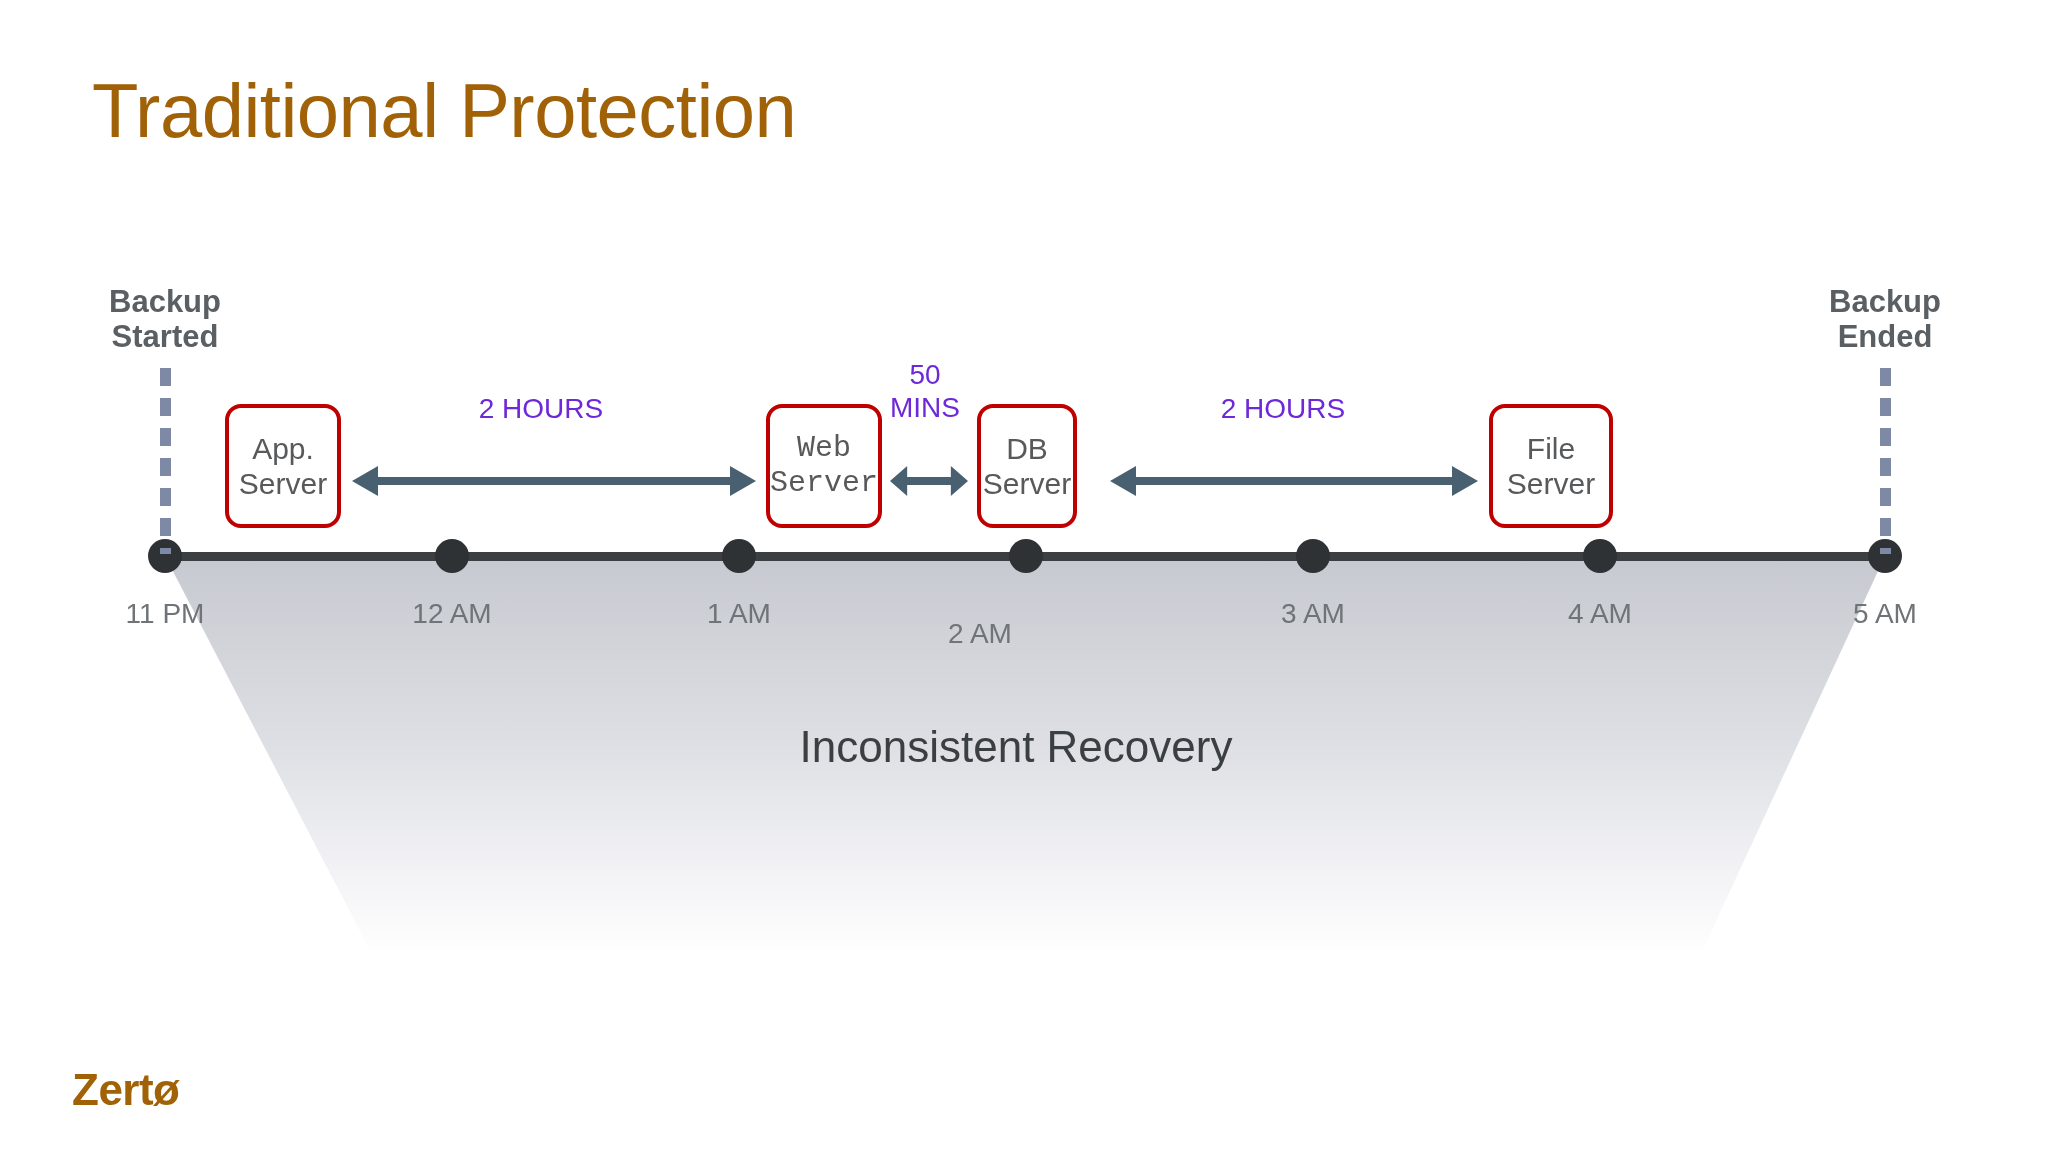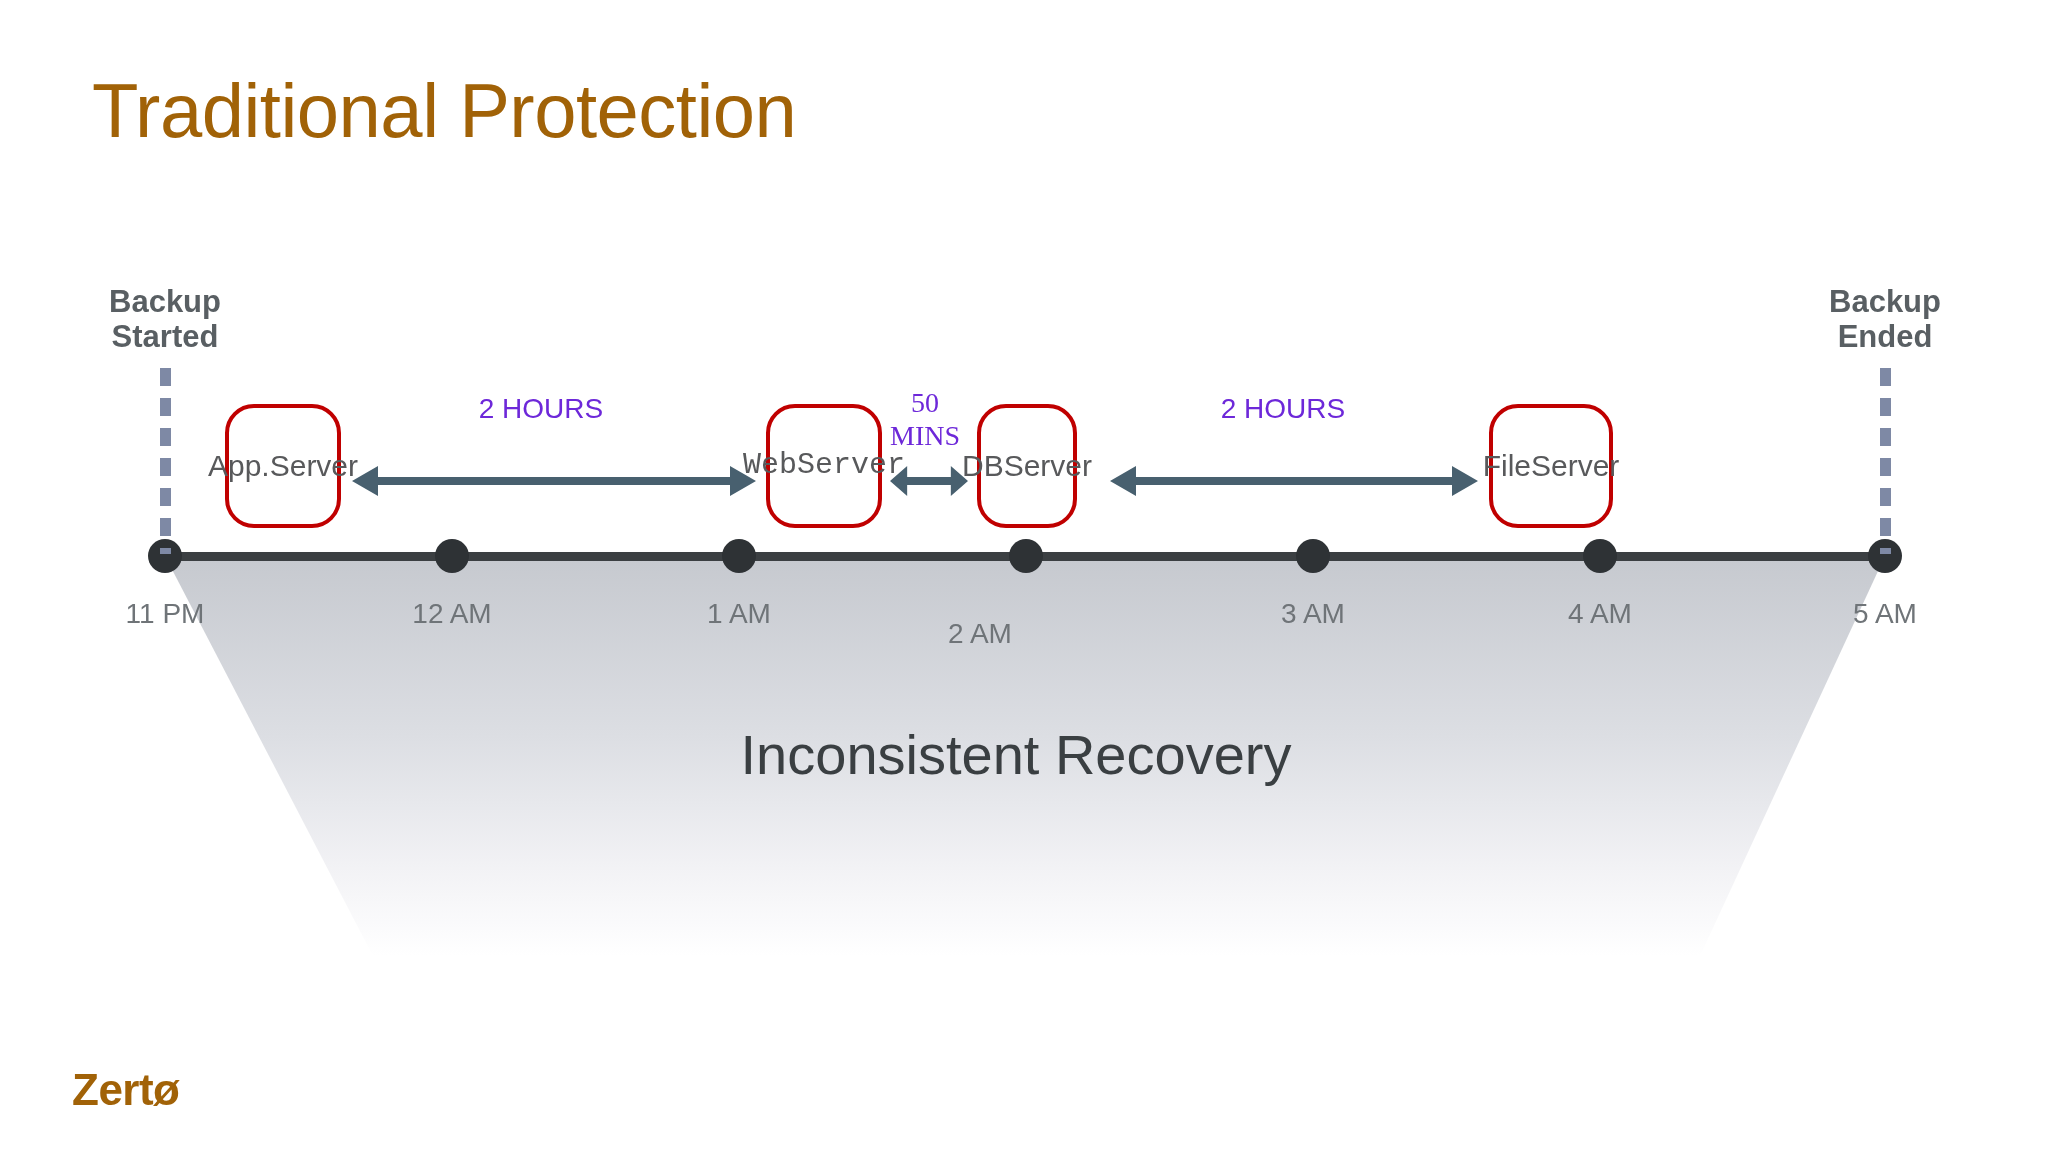--- a/index.html
+++ b/index.html
@@ -18,21 +18,21 @@
   }
 
   
   #recovery-zone {
     position:absolute; left:0; top:556px; width:2048px; height:400px;
   }
   #recovery-zone svg { display:block; width:100%; height:100%; }
 
   #recovery-label {
     position:absolute; left:0; right:0; top:722px;
-    text-align:center; font-size:56px; font-weight:300;
+    text-align:center; font-size:44px; font-weight:300;
     color:#3a3f42; letter-spacing:0px;
   }
   
   #recovery-label-inner { display:inline-block; transform:translateX(-8px); }
 
   
   #timeline-axis {
     position:absolute; left:165px; top:552px; width:1720px; height:9px;
     background:#3b3f42;
   }
@@ -55,23 +55,23 @@
   }
   .backup-marker-label {
     position:absolute; top:285px; transform:translateX(-50%);
     font-size:31px; font-weight:bold; color:#595f63;
     text-align:center; line-height:1.12; white-space:nowrap;
   }
 
   
   .server-box {
     position:absolute; top:404px; height:124px;
-    border:4px solid #c00000; border-radius:29px;
+    border:4px solid #c00000; border-radius:16px;
     background:#ffffff;
-    display:flex; flex-direction:row;
+    display:flex; flex-direction:column;
     align-items:center; justify-content:center;
     font-size:30px; color:#58595b; line-height:1.18;
     text-align:center;
   }
 
   
   .gap-arrow { position:absolute; top:466px; height:30px; }
   .gap-arrow svg { display:block; width:100%; height:100%; }
   .gap-label {
     position:absolute; transform:translateX(-50%);
@@ -167,21 +167,21 @@
       </svg>
     </div>
     <div class="gap-label" style="left: 541px; top: 392px;">
       <div>2 HOURS</div>
     </div>
     <div class="gap-arrow" style="left: 890px; width: 78px;">
       <svg viewBox="0 0 78 30" preserveAspectRatio="none">
         <polygon points="0,15 17.16,0 17.16,11 60.84,11 60.84,0 78,15 60.84,30 60.84,19 17.16,19 17.16,30" fill="#48606f"></polygon>
       </svg>
     </div>
-    <div class="gap-label" style="left: 925px; top: 386px; font-family: Liberation Serif, serif;">
+    <div class="gap-label" style="left: 925px; top: 358px;">
       <div>50</div>
       <div>MINS</div>
     </div>
     <div class="gap-arrow" style="left: 1110px; width: 368px;">
       <svg viewBox="0 0 368 30" preserveAspectRatio="none">
         <polygon points="0,15 26,0 26,11 342,11 342,0 368,15 342,30 342,19 26,19 26,30" fill="#48606f"></polygon>
       </svg>
     </div>
     <div class="gap-label" style="left: 1283px; top: 392px;">
       <div>2 HOURS</div>

